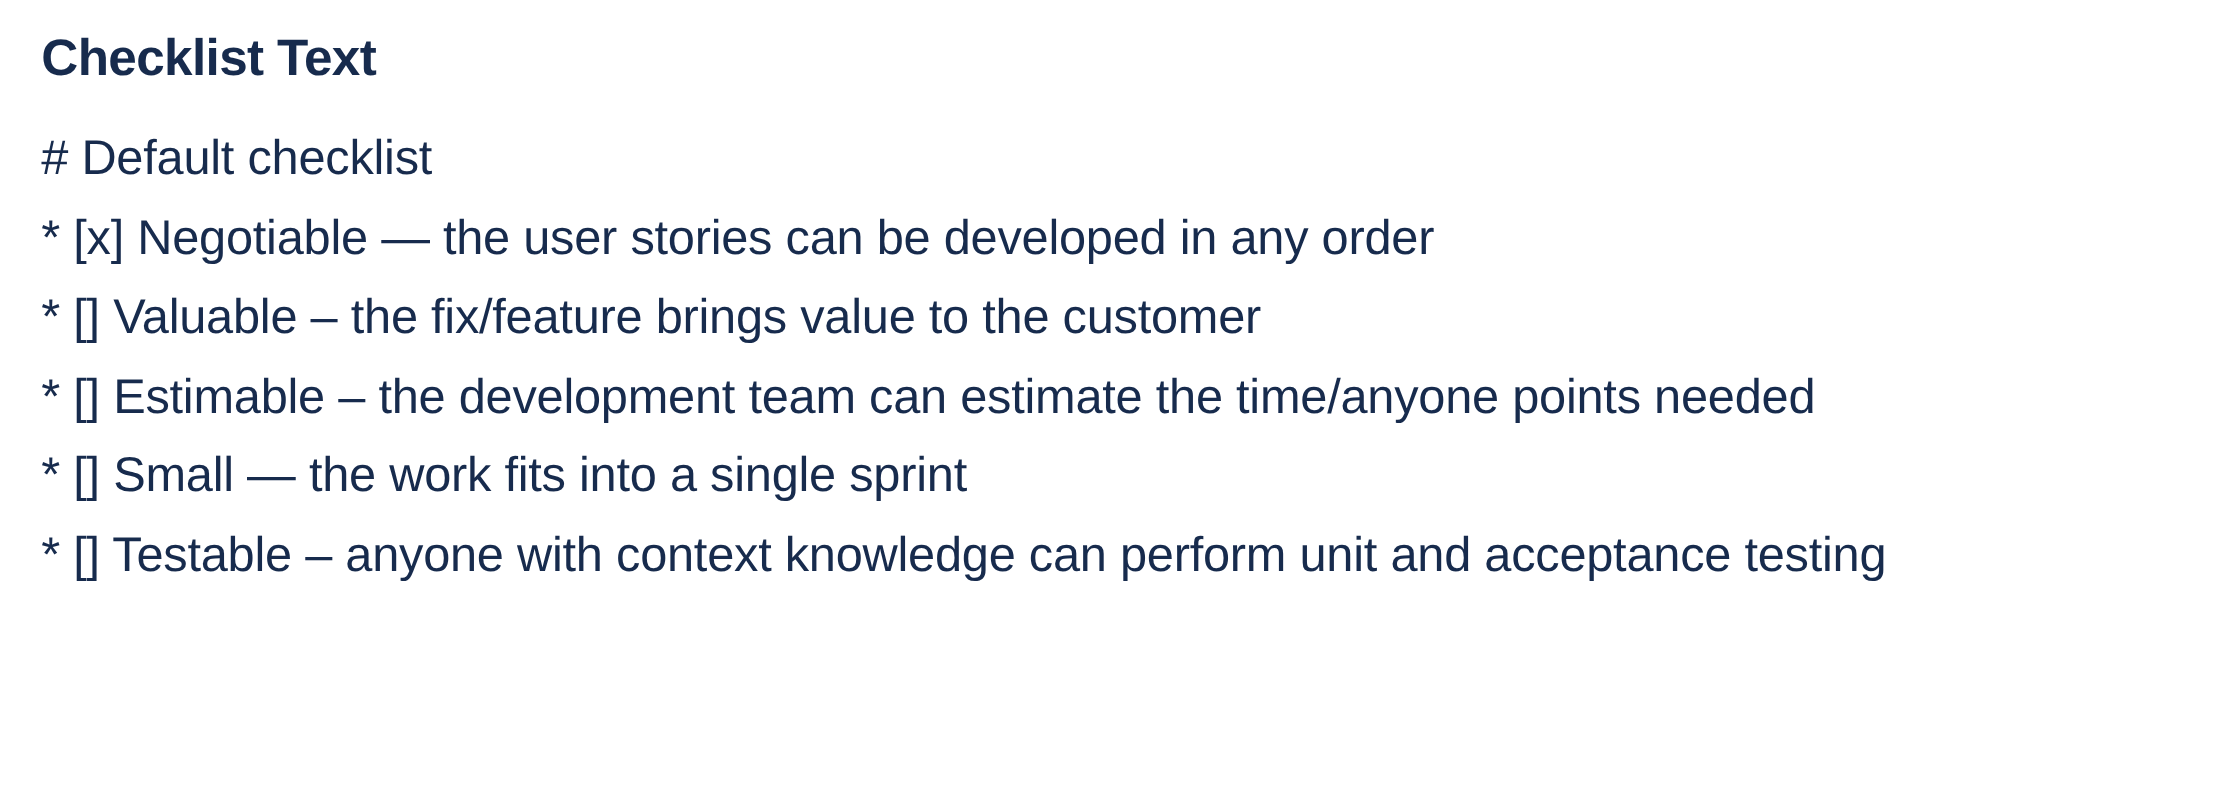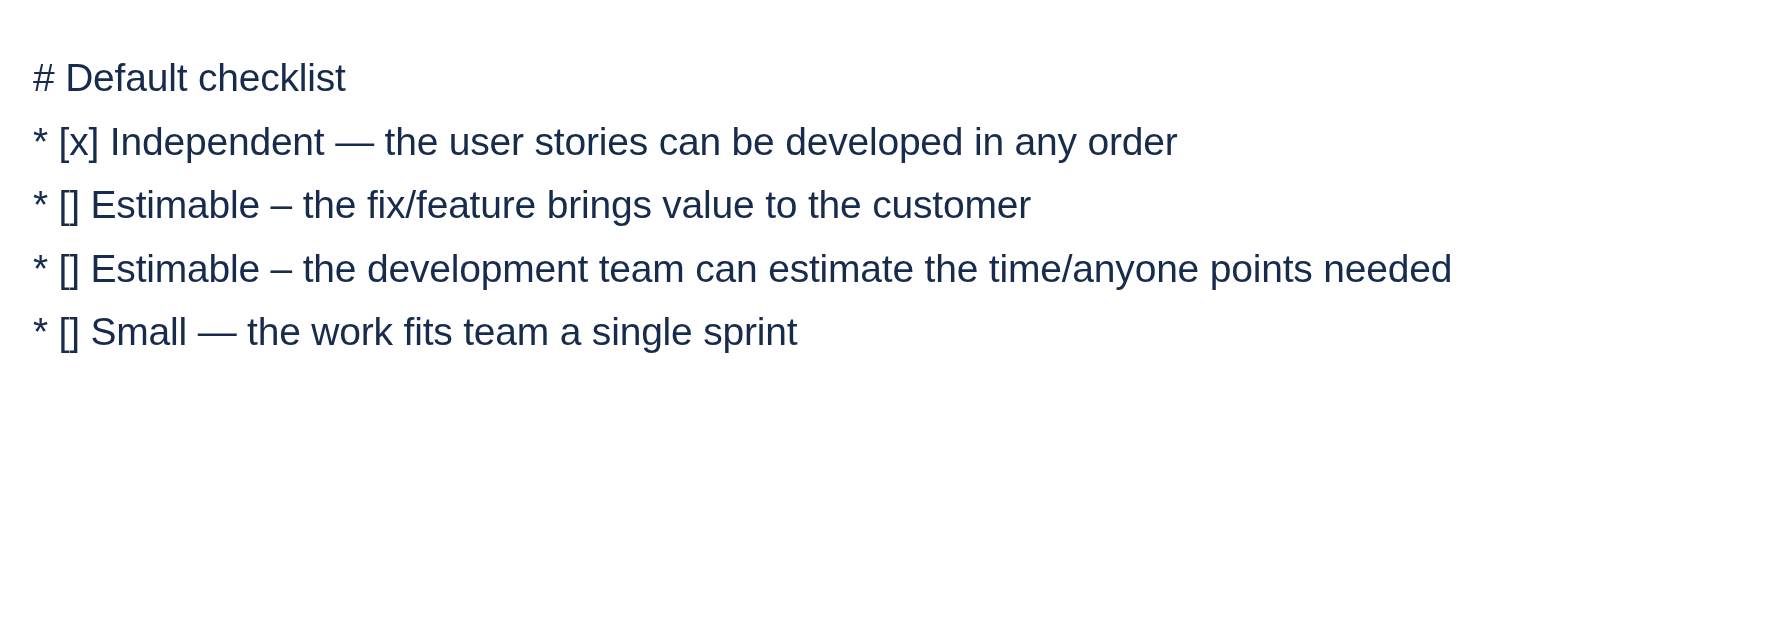--- a/index.html
+++ b/index.html
@@ -34,21 +34,23 @@
     line-height: 63.5px;
     white-space: pre;
     color: #172B4D;
     letter-spacing: -0.2px;
   }
 </style>
 </head>
 <body>
 
 <div class="content">
+  <h1 class="field-title">Checklist Text</h1>
 
   <div class="checklist-text">
     <div class="checklist-line"># Default checklist</div>
-    <div class="checklist-line">* [x] Independent — the user stories can be developed in any order</div>
-    <div class="checklist-line">* [] Estimable – the fix/feature brings value to the customer</div>
+    <div class="checklist-line">* [x] Negotiable — the user stories can be developed in any order</div>
+    <div class="checklist-line">* [] Valuable – the fix/feature brings value to the customer</div>
     <div class="checklist-line">* [] Estimable – the development team can estimate the time/anyone points needed</div>
-    <div class="checklist-line">* [] Small — the work fits team a single sprint</div>
+    <div class="checklist-line">* [] Small — the work fits into a single sprint</div>
+    <div class="checklist-line">* [] Testable – anyone with context knowledge can perform unit and acceptance testing</div>
   </div>
 </div>
 
 </body></html>

